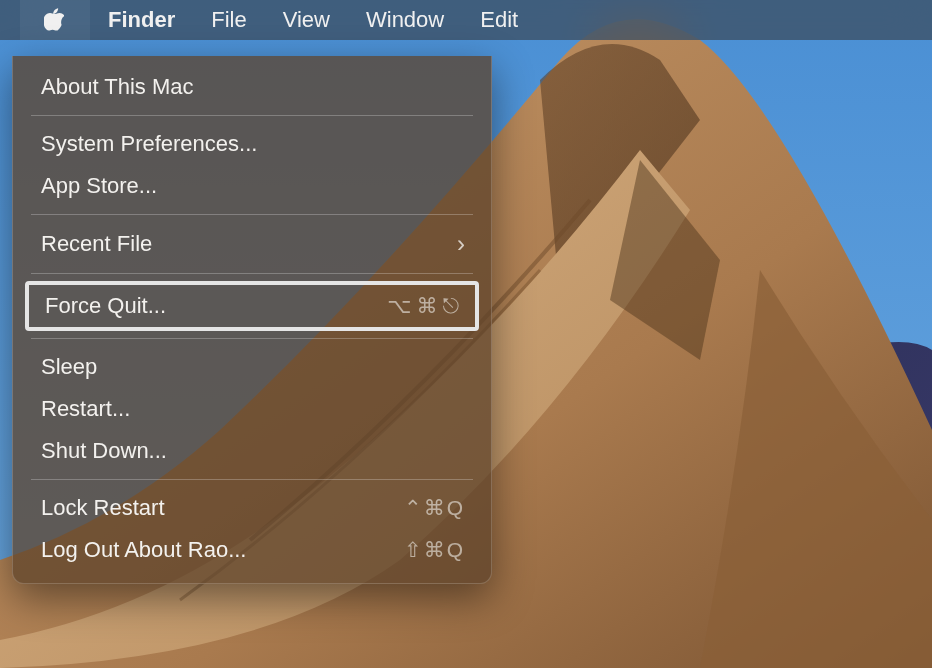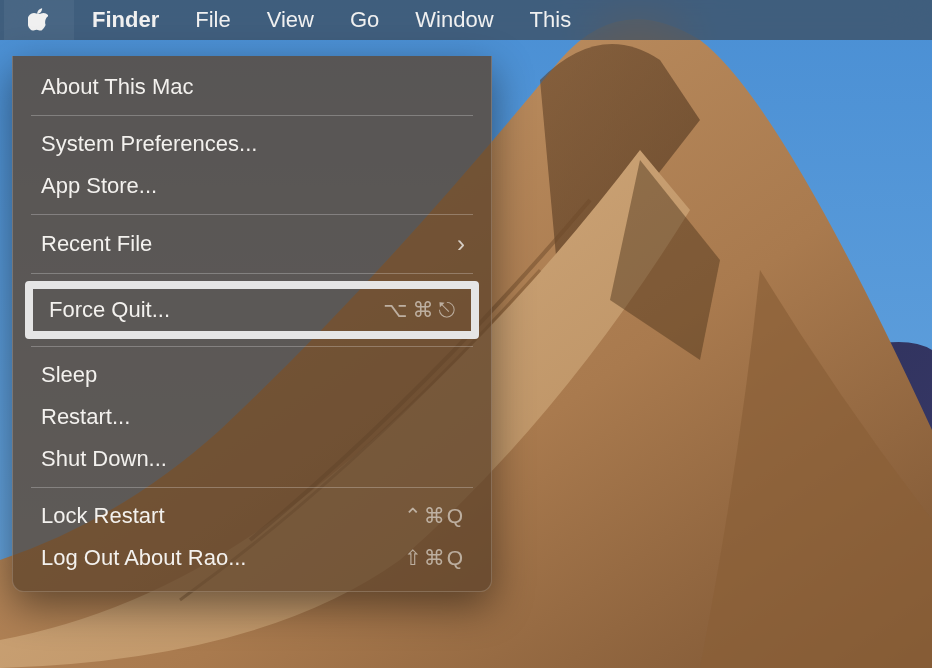--- a/index.html
+++ b/index.html
@@ -15,21 +15,21 @@
   position: absolute;
   inset: 0;
   z-index: 0;
 }
 .menubar {
   position: relative;
   z-index: 10;
   height: 40px;
   display: flex;
   align-items: center;
-  padding: 0 4px;
+  padding: 0 20px;
   background: rgba(60, 75, 92, 0.72);
   backdrop-filter: blur(20px);
   color: #f0f0f0;
   font-size: 22px;
   gap: 0;
 }
 .menubar .mitem {
   padding: 0 18px;
   height: 100%;
   display: flex;
@@ -70,21 +70,21 @@
   display: flex;
   align-items: center;
   gap: 3px;
 }
 .dropdown .sep {
   height: 1px;
   background: rgba(255,255,255,0.25);
   margin: 7px 18px;
 }
 .highlight-box {
-  border: 8px solid #e5e5e5;
+  border: 4px solid #e5e5e5;
   border-radius: 4px;
   margin: 2px 12px;
 }
 .highlight-box .item { padding-left: 16px; padding-right: 14px; }
 .chevron {
   color: rgba(240,238,234,0.8);
   font-size: 24px;
 }
 .apple-logo svg { display: block; }
 </style>
@@ -137,27 +137,24 @@
   <div class="mitem finder">
       <span>Finder</span>
     </div>
   <div class="mitem">
       <span>File</span>
     </div>
   <div class="mitem">
       <span>View</span>
     </div>
   <div class="mitem">
-      <span>Go</span>
-    </div>
-  <div class="mitem">
       <span>Window</span>
     </div>
   <div class="mitem">
-      <span>This</span>
+      <span>Edit</span>
     </div>
 </div>
 
 <div class="dropdown">
   <div class="item">
     <span>About This Mac</span>
   </div>
   <div class="sep"></div>
   <div class="item">
     <span>System Preferences...</span>

